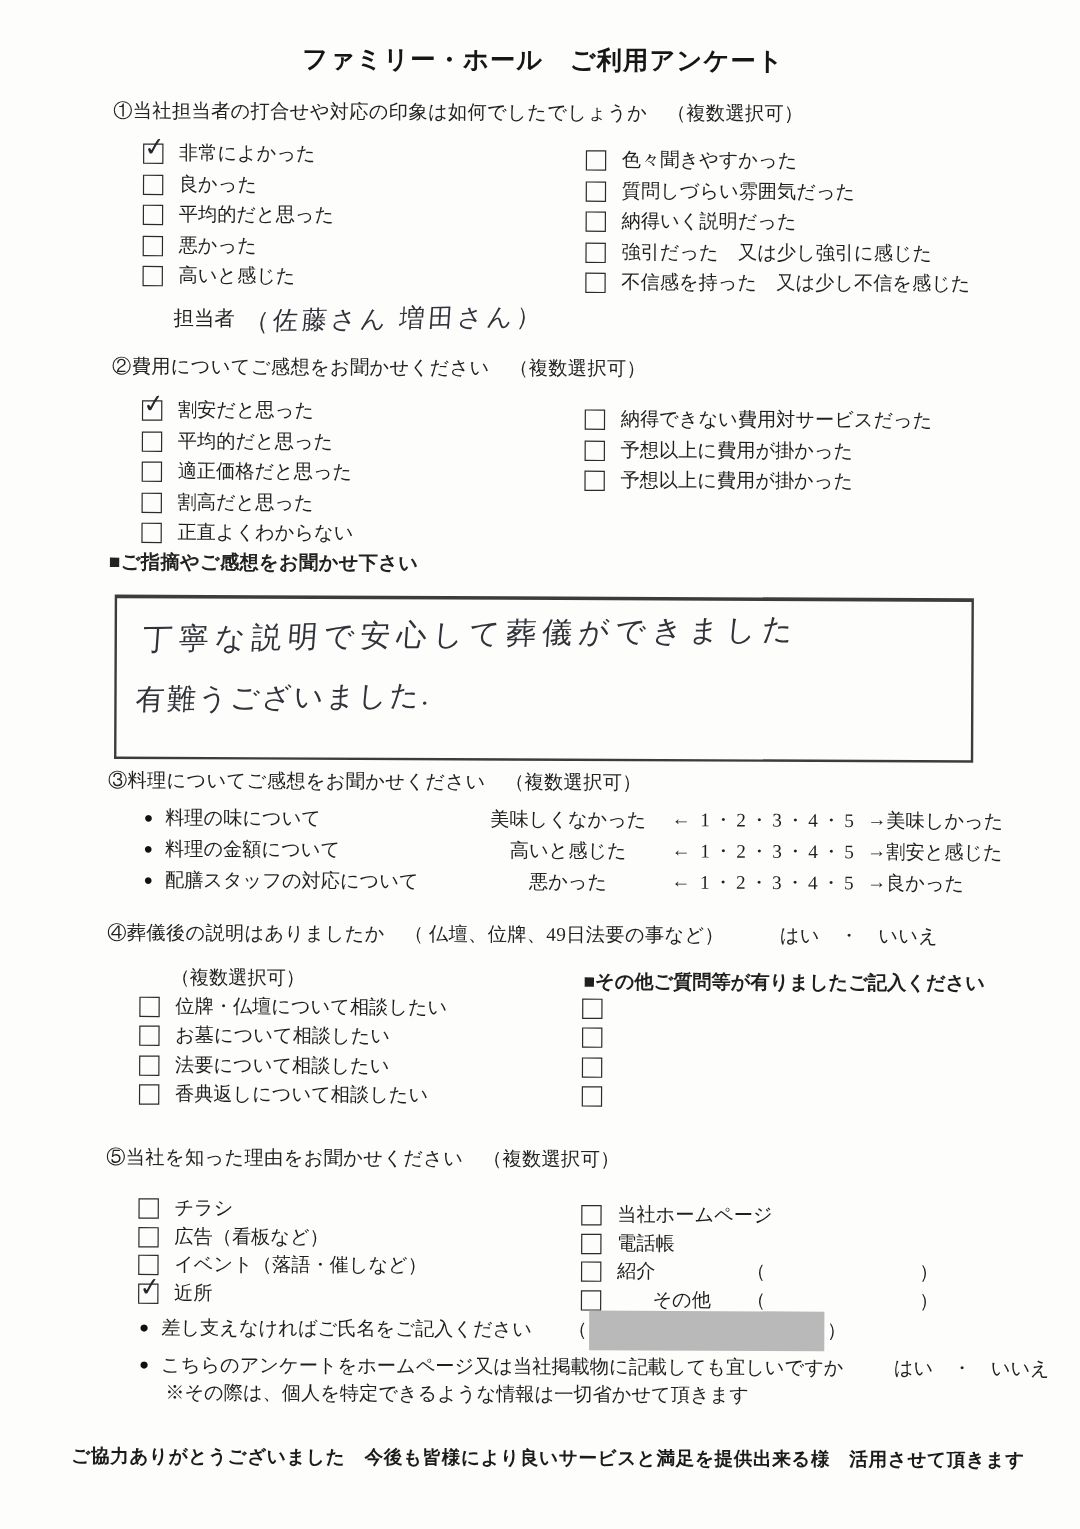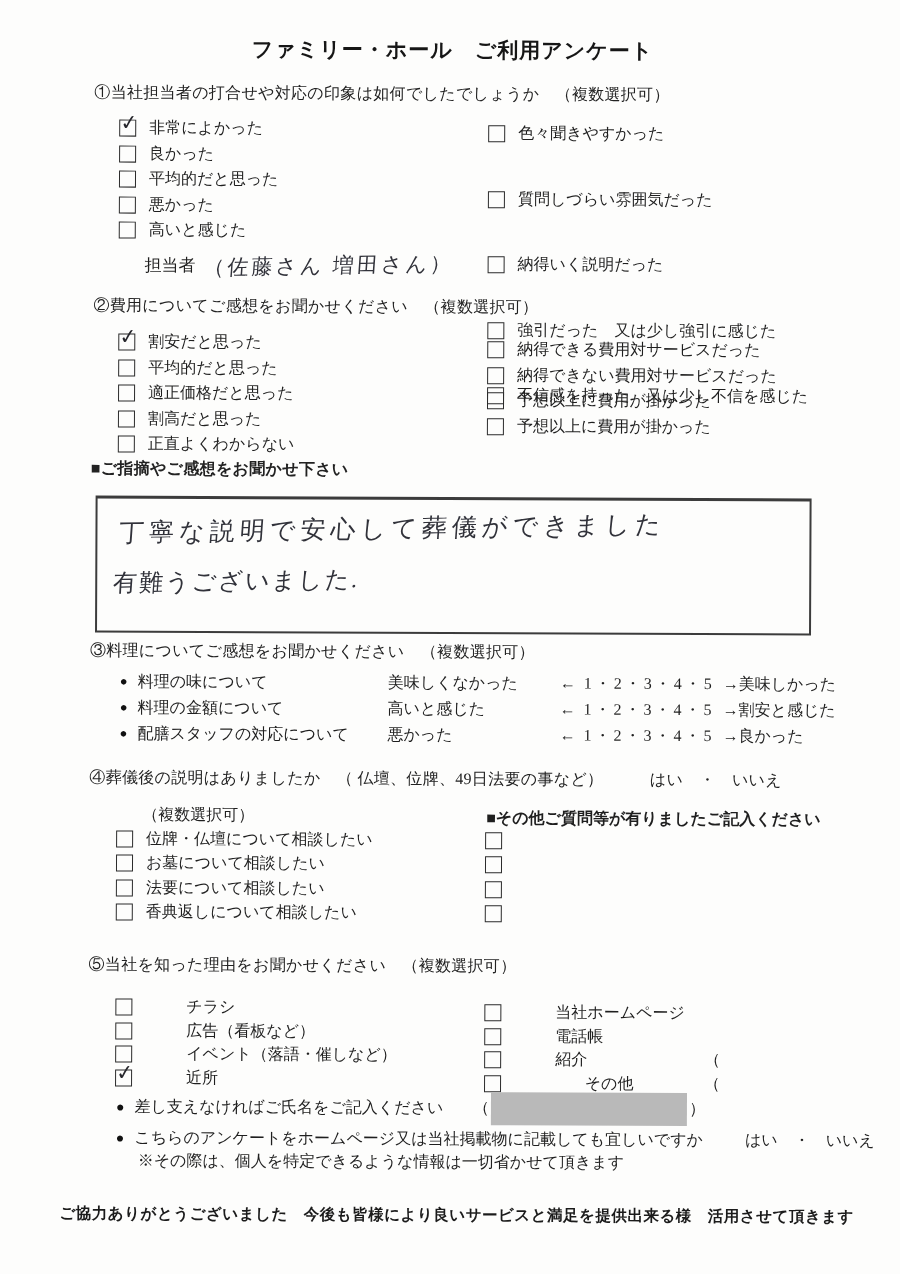--- a/index.html
+++ b/index.html
@@ -5,32 +5,32 @@
   html,body{margin:0;padding:0;background:#e8e8e8;}
   .page{position:relative;width:900px;height:1274px;background:#fdfdfc;overflow:hidden;
         font-family:"Liberation Serif","DejaVu Serif",serif;color:#1f1f1f;}
   .sheet{position:absolute;inset:0;transform:rotate(0.25deg);transform-origin:50% 50%;}
   .abs{position:absolute;}
   .title{width:100%;text-align:center;font-size:21px;font-weight:bold;letter-spacing:1px;color:#161616;}
   .qheader{font-size:16px;letter-spacing:0.3px;white-space:nowrap;color:#222;}
   .cb-col{display:flex;flex-direction:column;}
   .cb-row{display:flex;align-items:center;height:25.5px;font-size:16px;white-space:nowrap;}
   .cb-row.h24{height:24.5px;}
-  .cb-row.h23{height:23.5px;gap:41px;}
+  .cb-row.h23{height:23.5px;}
   .cb{position:relative;width:15px;height:15px;border:1.6px solid #2b2b2b;margin-right:13px;flex:none;background:transparent;}
   .check{position:absolute;left:0px;top:-10px;font-size:21px;color:#26262c;transform:rotate(-6deg);font-weight:500;}
   .hand{display:inline-block;font-size:21px;color:#31323a;transform:skewX(-5deg) rotate(-1.2deg);
         letter-spacing:3px;white-space:nowrap;}
   .staff-row{display:flex;align-items:center;font-size:17px;}
   .comment-box{border:2px solid #3c3c3c;border-top-width:3px;background:transparent;}
   .comment-line{position:absolute;left:22px;}
   .q3row{display:flex;align-items:center;height:26px;font-size:16px;white-space:nowrap;}
   .bullet{font-size:13px;margin-right:10px;color:#111;}
   .q3label{width:250px;}
-  .scale-low{display:inline-block;width:172px;text-align:left;}
+  .scale-low{display:inline-block;width:172px;text-align:center;}
   .scale-nums{letter-spacing:3px;padding:0 8px;}
   .yesno{margin-left:42px;}
   .note{font-size:16px;white-space:nowrap;}
   .paren-gap{display:inline-block;width:128px;}
   .paren-sp{display:inline-block;width:30px;}
   .redact{display:inline-block;width:196px;height:33px;background:#b9b9b9;vertical-align:-10px;margin:0 2px;}
   .bline{display:flex;align-items:center;font-size:16px;white-space:nowrap;}
   .thanks{font-family:"Liberation Sans","DejaVu Sans",sans-serif;font-weight:600;font-size:15.5px;
           letter-spacing:0.5px;white-space:nowrap;color:#1b1b1b;}
 </style>
@@ -62,21 +62,21 @@
     <div class="cb-row">
       <span class="cb"></span>
       <span>悪かった</span>
     </div>
     <div class="cb-row">
       <span class="cb"></span>
       <span>高いと感じた</span>
     </div>
   </div>
 
-  <div class="abs cb-col" style="left:486px;top:121px;gap:40px;">
+  <div class="abs cb-col" style="left:486px;top:121px;">
     <div class="cb-row">
       <span class="cb"></span>
       <span>色々聞きやすかった</span>
     </div>
     <div class="cb-row">
       <span class="cb"></span>
       <span>質問しづらい雰囲気だった</span>
     </div>
     <div class="cb-row">
       <span class="cb"></span>
@@ -118,24 +118,20 @@
       <span class="cb"></span>
       <span>割高だと思った</span>
     </div>
     <div class="cb-row">
       <span class="cb"></span>
       <span>正直よくわからない</span>
     </div>
   </div>
 
   <div class="abs cb-col" style="left:486px;top:337px;">
-    <div class="cb-row">
-      <span class="cb"></span>
-      <span>納得できる費用対サービスだった</span>
-    </div>
     <div class="cb-row">
       <span class="cb"></span>
       <span>納得できない費用対サービスだった</span>
     </div>
     <div class="cb-row">
       <span class="cb"></span>
       <span>予想以上に費用が掛かった</span>
     </div>
     <div class="cb-row">
       <span class="cb"></span>

